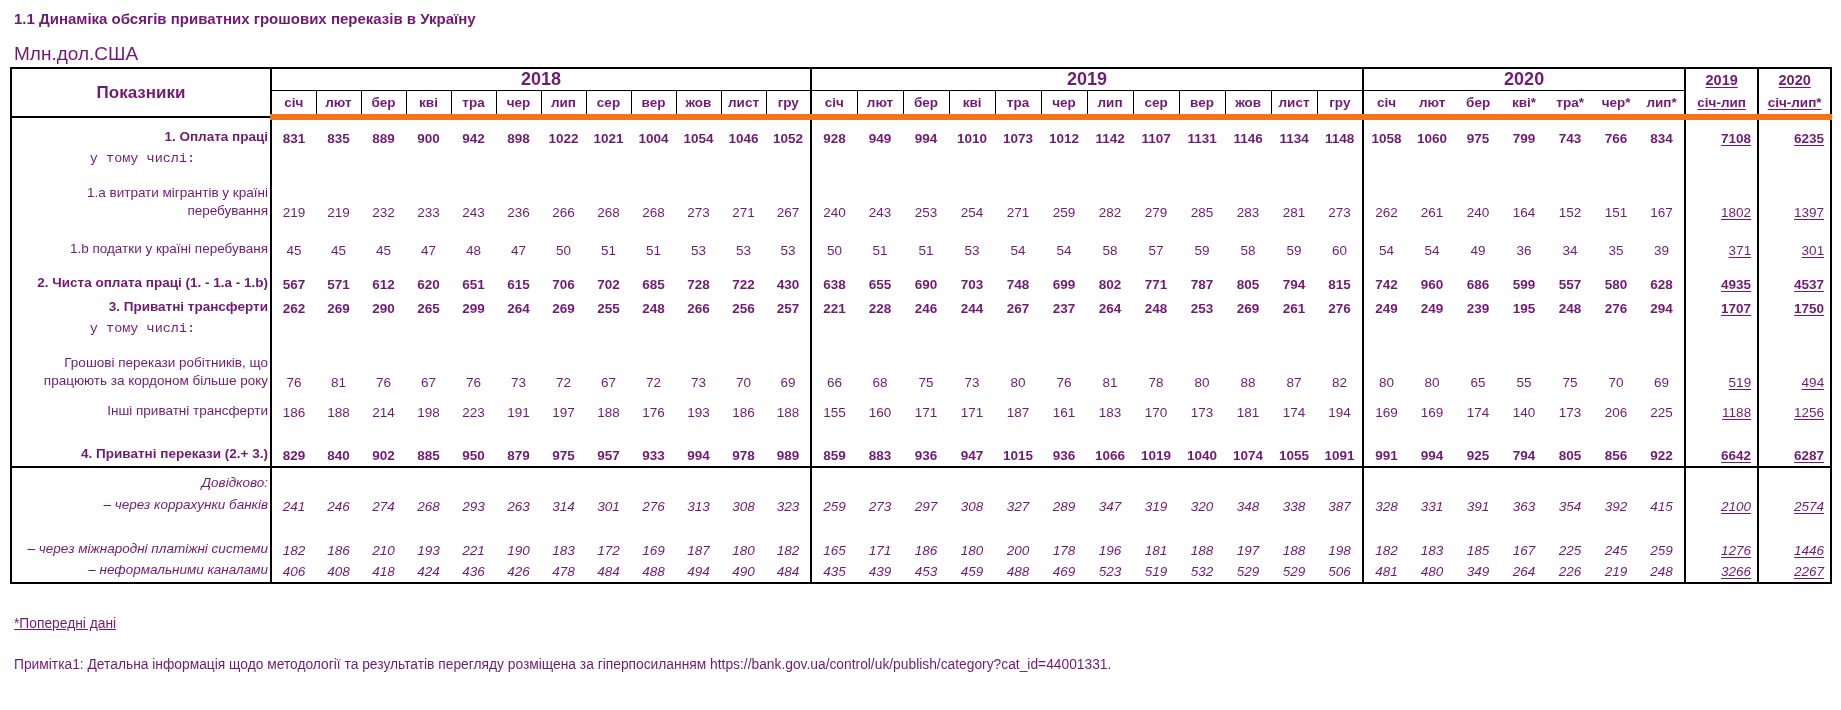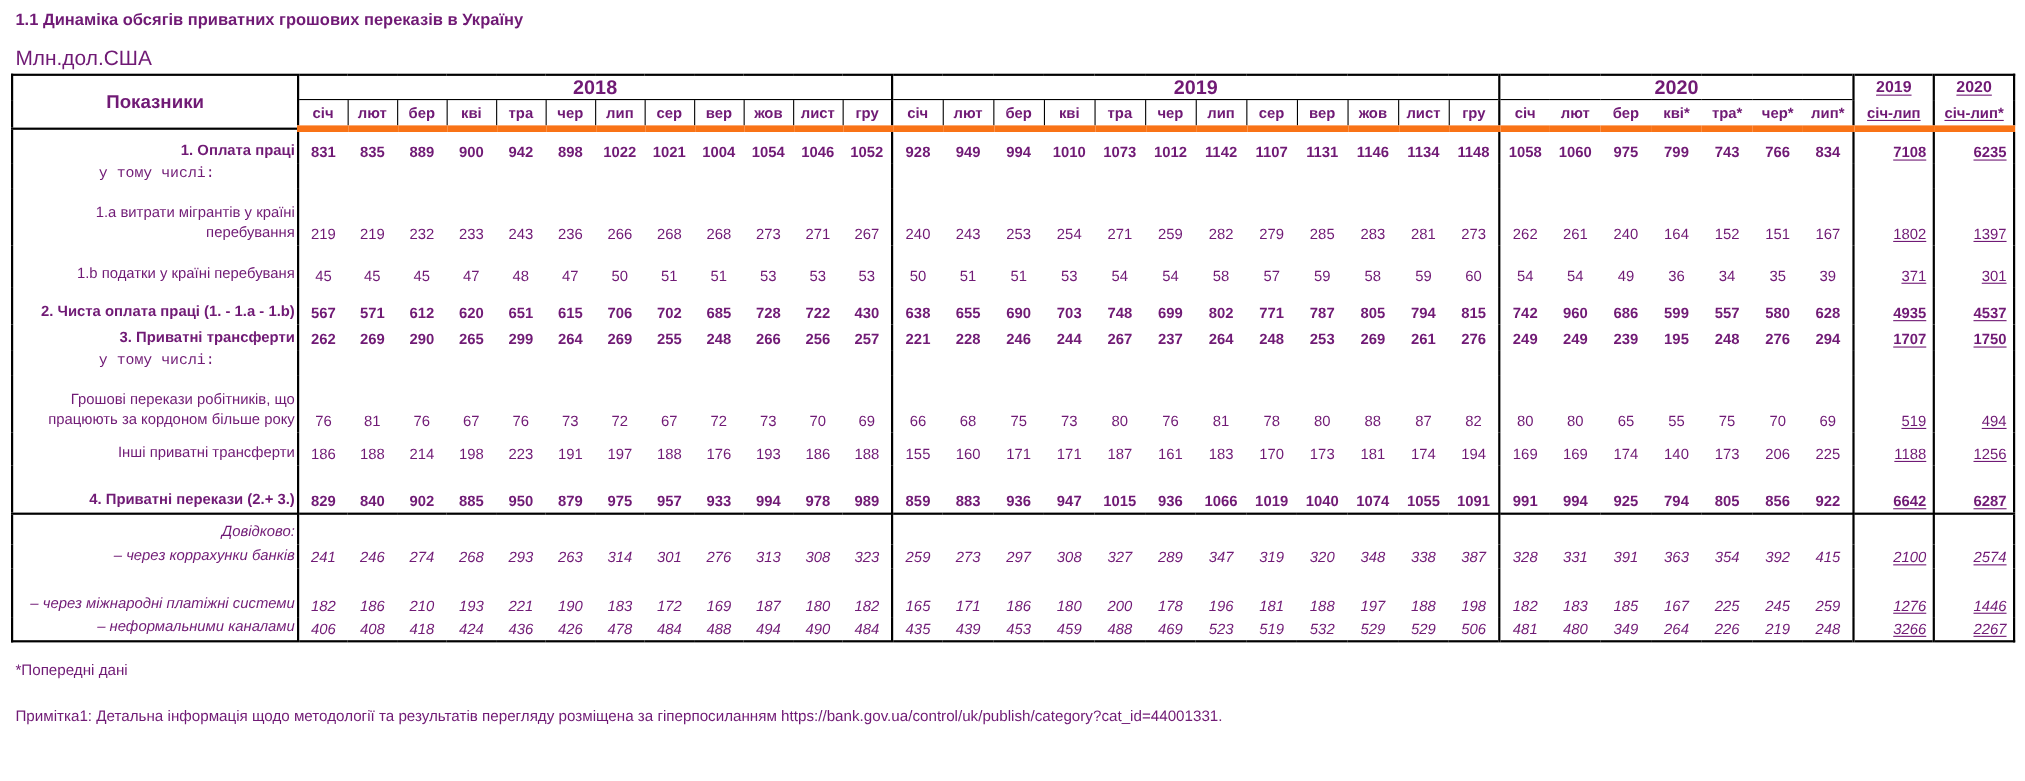--- a/index.html
+++ b/index.html
@@ -53,21 +53,21 @@
   tbody tr:nth-child(7)  { height: 22px; }
   tbody tr:nth-child(8)  { height: 52px; }
   tbody tr:nth-child(9)  { height: 30px; }
   tbody tr:nth-child(10) { height: 44px; }
   tbody tr:nth-child(11) { height: 28px; }
   tbody tr:nth-child(12) { height: 22px; }
   tbody tr:nth-child(13) { height: 44px; }
   tbody tr:nth-child(14) { height: 22px; }
 
   .footnotes { padding-left: 14px; font-size: 13.8px; }
-  .fn0 { margin-top: 18px; }
+  .fn0 { margin-top: 32px; text-decoration: underline; }
   .fn1 { margin-top: 26px; }
   .fn2 { margin-top: 16px; }
 </style>
 </head>
 <body>
 
 <div class="page">
   <div class="title">1.1 Динаміка обсягів приватних грошових переказів в Україну</div>
   <div class="unit">Млн.дол.США</div>
 

